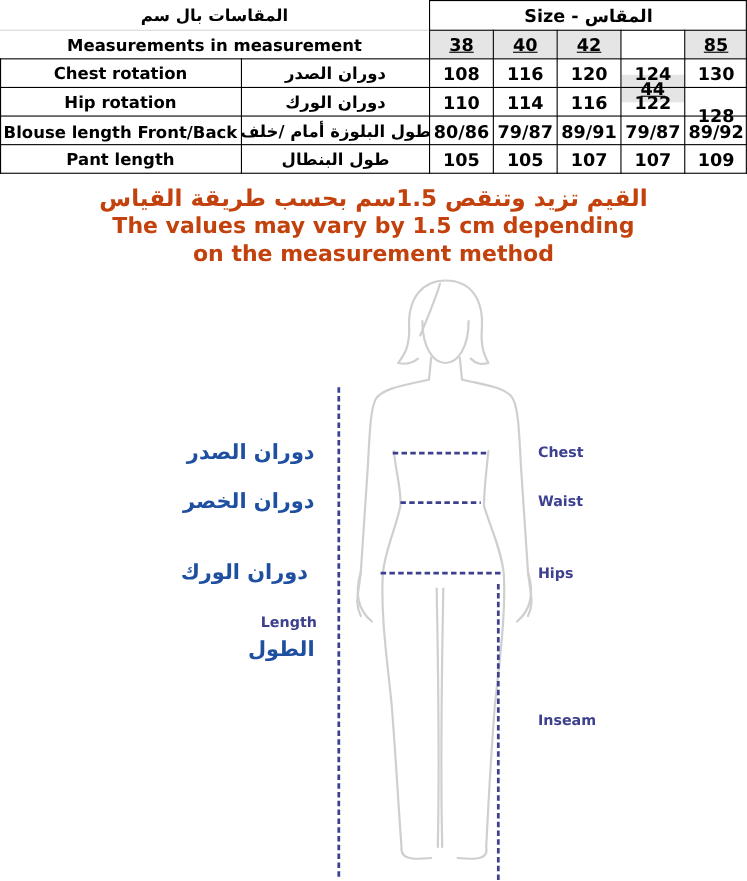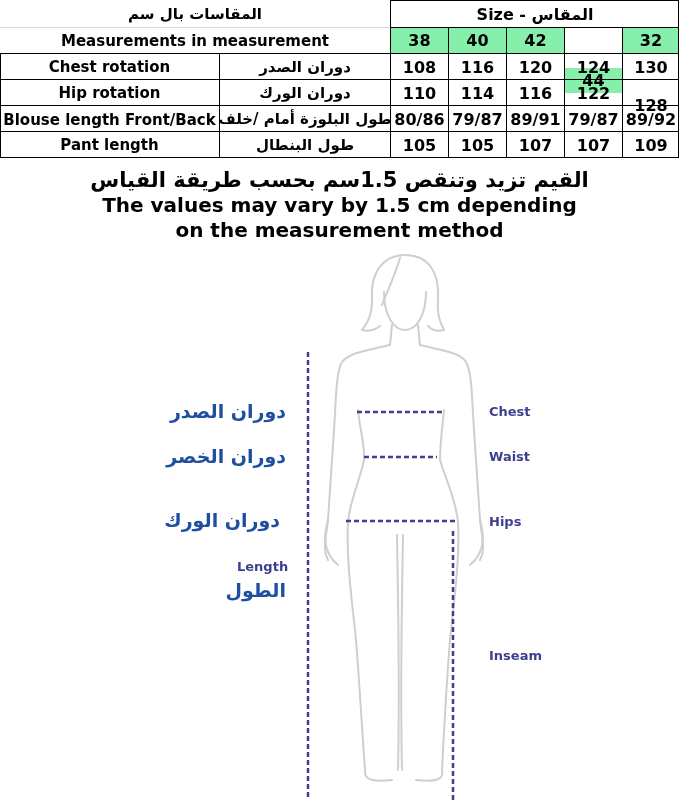--- a/index.html
+++ b/index.html
@@ -5,46 +5,46 @@
   html, body { margin:0; padding:0; background:#ffffff; }
   body { width:679px; height:801px; position:relative; overflow:hidden; font-family:"Liberation Sans", sans-serif; color:#000; }
 
   
   .tbl { position:absolute; left:0; top:0; width:679px; height:158px; }
   .cell { position:absolute; box-sizing:border-box; display:flex; align-items:center; justify-content:center;
           font-family:"DejaVu Sans", sans-serif; font-weight:bold; font-size:15px; white-space:nowrap; overflow:hidden; }
   .gridline-h { position:absolute; height:1px; background:#000; }
   .gridline-v { position:absolute; width:1px; background:#000; }
   .lightline-h { position:absolute; height:1px; background:#d8d8d8; }
-  .grey { background:#86efac; }
+  .grey { background:#e5e5e5;text-decoration:underline; }
   .num { font-size:16px; }
 
   
-  .note { position:absolute; left:0; width:679px; text-align:center; font-family:"DejaVu Sans", sans-serif; font-weight:bold; color:#000000; }
+  .note { position:absolute; left:0; width:679px; text-align:center; font-family:"DejaVu Sans", sans-serif; font-weight:bold; color:#c2410c; }
 
   
   .fig { position:absolute; left:0; top:245px; width:679px; height:556px; }
   .lbl-en { position:absolute; font-family:"DejaVu Sans", sans-serif; font-weight:bold; font-size:13px; color:#3d3f8f; }
   .lbl-ar { position:absolute; font-family:"DejaVu Sans", sans-serif; font-weight:bold; font-size:19px; color:#1f4fa0; direction:rtl; white-space:nowrap; }
 </style>
 </head>
 <body>
 
 <div class="tbl">
 
   <div class="cell" style="left:0;top:0;width:390px;height:28px;">المقاسات بال سم</div>
   <div class="cell" style="left:0;top:28px;width:390px;height:26px;">Measurements in measurement</div>
 
   <div class="cell" style="left:391px;top:1px;width:288px;height:26px;font-size:16px;">Size - المقاس</div>
 
   <div class="cell grey num" style="left:391px;top:28px;width:57px;height:25px;">38</div>
   <div class="cell grey num" style="left:449px;top:28px;width:57px;height:25px;">40</div>
   <div class="cell grey num" style="left:507px;top:28px;width:57px;height:25px;">42</div>
   <div class="cell grey num" style="left:565px;top:28px;width:57px;height:25px;margin-top:40px;">44</div>
-  <div class="cell grey num" style="left:623px;top:28px;width:56px;height:25px;">32</div>
+  <div class="cell grey num" style="left:623px;top:28px;width:56px;height:25px;">85</div>
 
   <div class="cell" style="left:0;top:54px;width:219px;height:26px;">Chest rotation</div>
   <div class="cell" style="left:220px;top:54px;width:170px;height:26px;direction:rtl;">دوران الصدر</div>
   <div class="cell num" style="left:391px;top:54px;width:57px;height:26px;">108</div>
   <div class="cell num" style="left:449px;top:54px;width:57px;height:26px;">116</div>
   <div class="cell num" style="left:507px;top:54px;width:57px;height:26px;">120</div>
   <div class="cell num" style="left:565px;top:54px;width:57px;height:26px;">124</div>
   <div class="cell num" style="left:623px;top:54px;width:56px;height:26px;">130</div>
 
   <div class="cell" style="left:0;top:80px;width:219px;height:26px;">Hip rotation</div>

